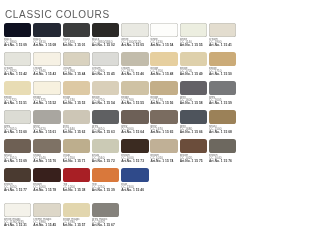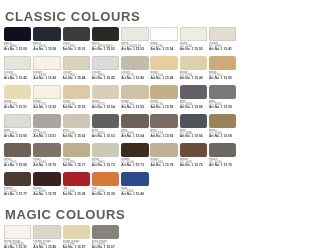--- a/index.html
+++ b/index.html
@@ -11,24 +11,24 @@
     overflow: hidden;
   }
   #sheet {
     position: relative;
     width: 241px; height: 252px;
     background: #ffffff;
     padding: 0;
   }
   .section { padding: 0 4px; }
   .section-title {
-    font-size: 13px;
+    font-size: 10px;
     letter-spacing: 0.65px;
     color: #5b5b5b;
-    font-weight: 700;
+    font-weight: 400;
     margin: 0 0 3px 1px;
     white-space: nowrap;
   }
   #classic-section { padding-top: 9px; }
   #magic-section { padding-top: 6px; }
 
   .swatch-grid {
     display: grid;
     grid-template-columns: repeat(8, 28.2px);
     column-gap: 1.1px;
@@ -436,21 +436,20 @@
           <div class="labels">
             <div class="l-name">blue</div>
             <div class="l-code">CC 1300</div>
             <div class="l-art">Art.No. 1 15 40</div>
           </div>
         </div>
       </div>
   </div>
 
   <div class="section" id="magic-section">
-    <div class="section-title">MAGIC COLOURS</div>
     <div class="swatch-grid" id="magic-grid">
         <div class="swatch-cell">
           <span class="chip bordered" style="background: rgb(244, 242, 234);"></span>
           <div class="labels">
             <div class="l-name">white magic</div>
             <div class="l-code">CC 1190/1195</div>
             <div class="l-art">Art.No. 1 15 31</div>
           </div>
         </div>
         <div class="swatch-cell">

